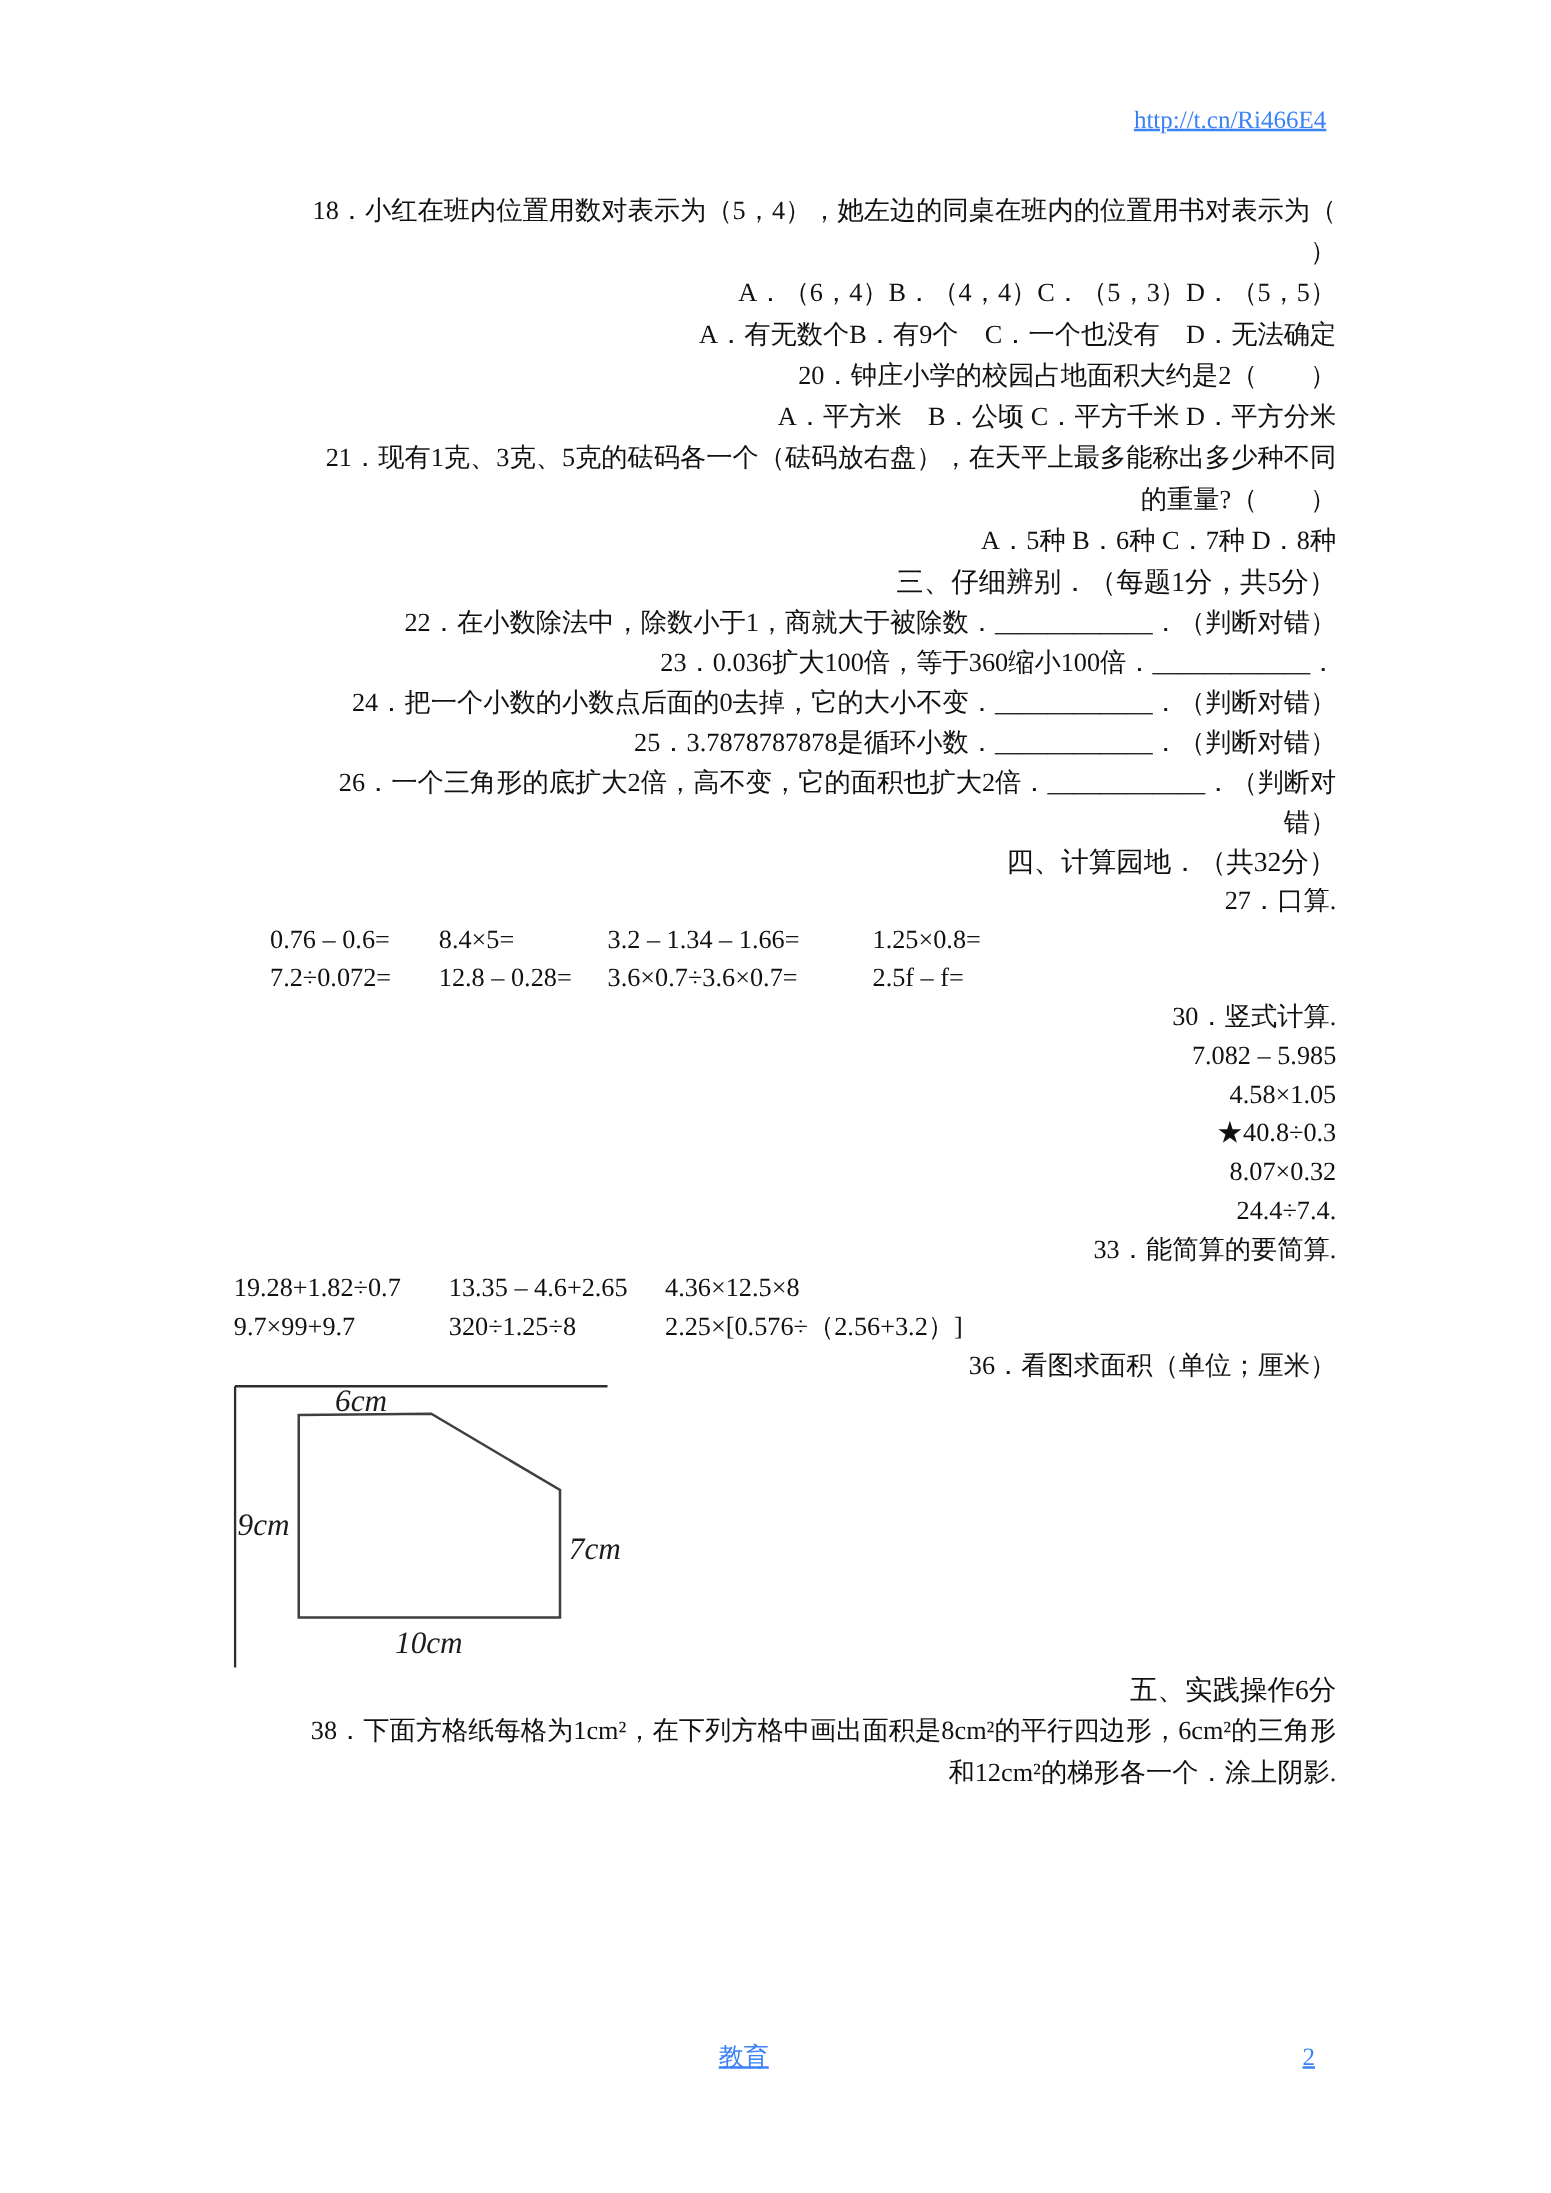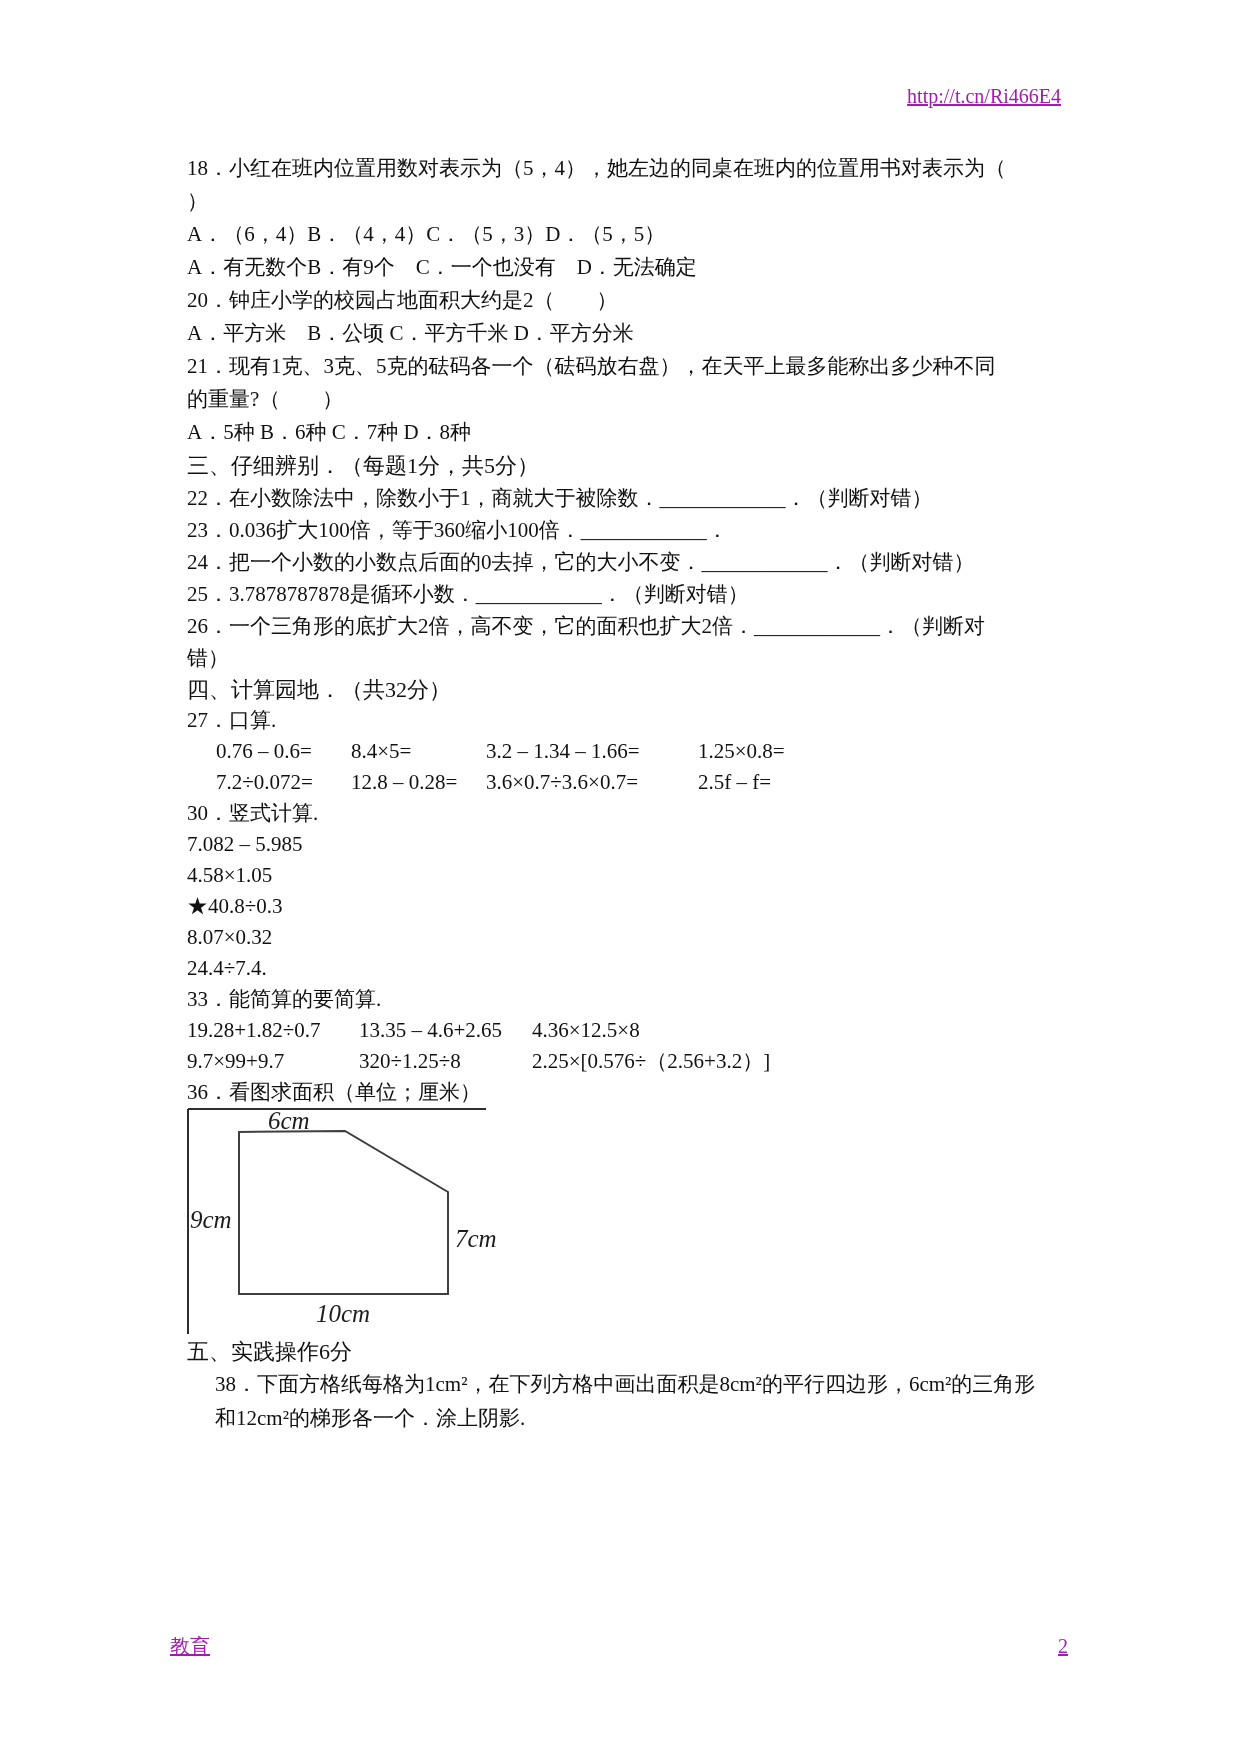--- a/index.html
+++ b/index.html
@@ -1,42 +1,42 @@
 <!DOCTYPE html>
 <html lang="zh"><head>
 <meta charset="utf-8">
 <style>
   html,body{margin:0;padding:0;background:#fff;}
   .page{position:relative;width:1241px;height:1754px;background:#ffffff;
         font-family:"Liberation Serif","DejaVu Serif",serif;color:#111;overflow:hidden;}
   .content{position:absolute;left:187px;top:84px;width:882px;font-size:21px;}
-  .content p{margin:0;}
+  .content p{margin:0;text-align:right;}
   .urlline{text-align:right;padding-right:8px;font-size:20px;line-height:24px;
            font-family:"Liberation Serif","DejaVu Serif",serif;}
-  .link{color:#a21caf;cursor:pointer;}
+  .link{color:#3b82f6;cursor:pointer;}
   .b1{margin-top:44px;line-height:33px;}
   .hdr{font-weight:normal;font-size:22px;line-height:33px;}
   .h3{margin-top:30px;}
   .b2{line-height:32px;}
   .h4{margin-top:32px;line-height:31px;}
   .b3{line-height:31px;}
   .row{display:flex;line-height:31px;}
   .row span{white-space:pre;}
   .c27a{width:135px;margin-left:29px;}.c27b{width:135px;}.c27c{width:212px;}
   .c33a{width:172px;}.c33b{width:173px;}
   .figure{position:relative;width:320px;height:228px;}
   .figure svg text{font-style:italic;font-size:25px;fill:#1c1c1c;
                    font-family:"Liberation Serif","DejaVu Serif",serif;}
   .frame{stroke:#2e2e2e;stroke-width:2;}
   .pent{stroke:#3f3f3f;stroke-width:2;fill:none;stroke-linejoin:miter;}
   .q37{margin-top:8px;line-height:31px;}
   .q37 sup{font-size:14px;line-height:0;}
   .h5{margin-top:38px;line-height:31px;}
   .b4{line-height:34px;margin-left:28px;}
-  .footer{position:absolute;left:194px;top:1634px;width:882px;text-align:left;
+  .footer{position:absolute;left:178px;top:1634px;width:882px;text-align:center;
           font-size:20px;line-height:24px;}
   .edu{position:relative;left:-24px;}
   .pg{position:absolute;right:8px;top:0;}
 </style>
 </head>
 <body>
 
 <div class="page">
   <div class="content">
 

